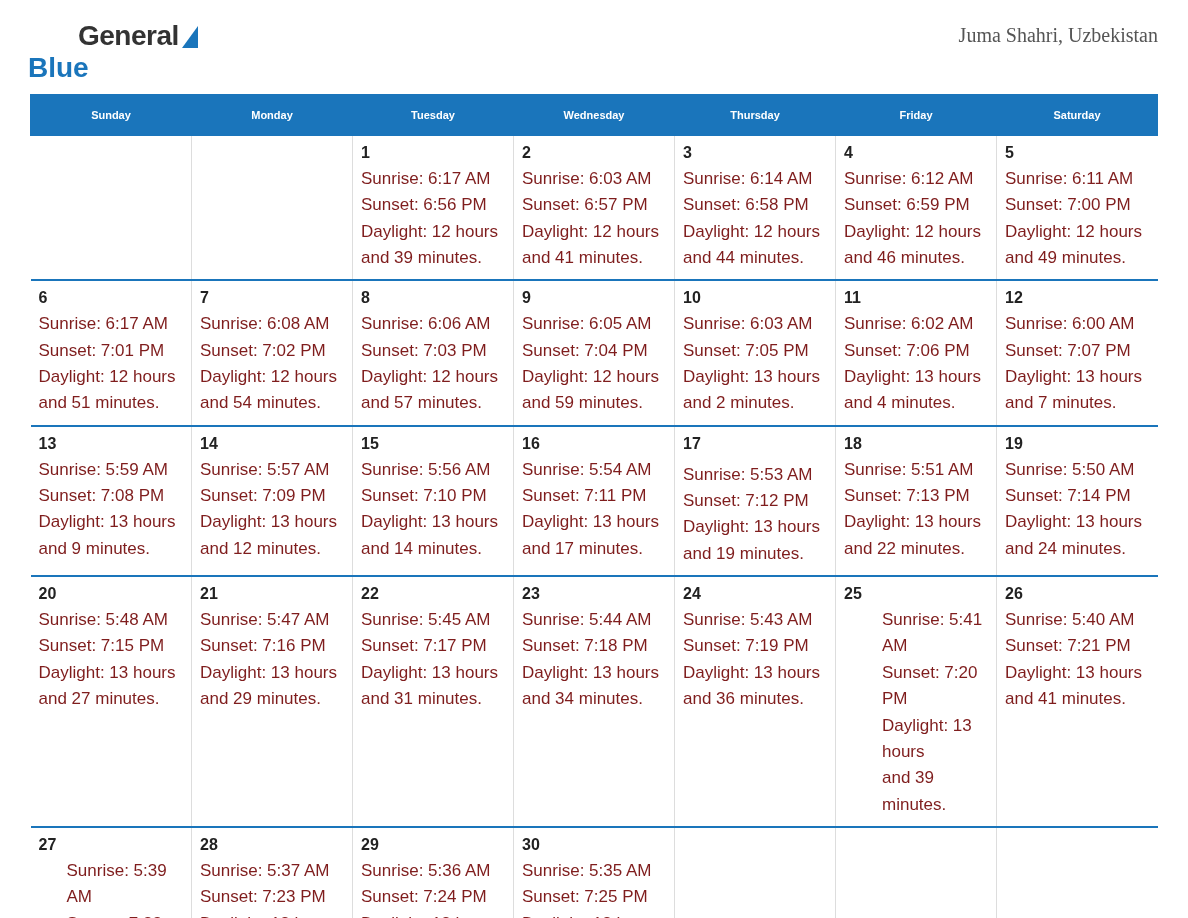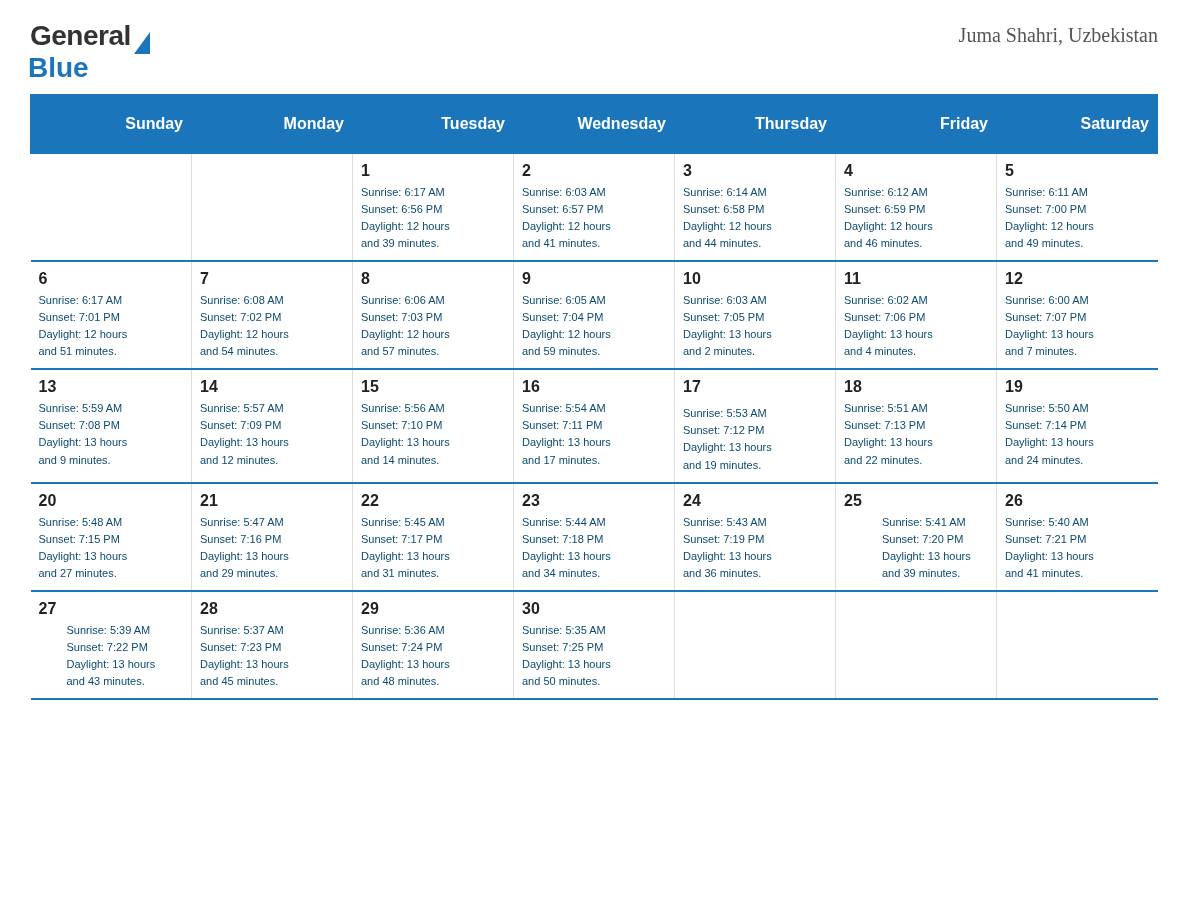--- a/index.html
+++ b/index.html
@@ -17,21 +17,22 @@
       align-items: flex-start;
       margin-bottom: 10px;
     }
     .logo {
       display: flex;
       flex-direction: column;
       align-items: flex-start;
     }
     .logo-top {
       display: flex;
-      align-items: flex-end;
+      align-items: center;
+      margin-left: 48px;
     }
     .logo-general {
       font-size: 28px;
       font-weight: bold;
       color: #333;
       letter-spacing: -0.5px;
     }
     .logo-triangle {
       width: 0;
       height: 0;
@@ -64,24 +65,24 @@
     table {
       width: 100%;
       border-collapse: collapse;
       table-layout: fixed;
     }
     thead tr {
       background-color: #1a75bb;
     }
     thead th {
       color: #fff;
-      font-size: 16px;
-      font-weight: bold;
-      padding: 20px 8px;
-      text-align: right;
+      font-size: 11px;
+      font-weight: bold;
+      padding: 14px 8px;
+      text-align: center;
       border: 1px solid #1a75bb;
     }
     tbody tr {
       border-bottom: 2px solid #1a75bb;
     }
     tbody td {
       vertical-align: top;
       padding: 8px 8px;
       font-size: 13px;
       color: #333;
@@ -92,23 +93,23 @@
       border-right: none;
     }
     .day-number {
       font-size: 16px;
       font-weight: bold;
       color: #222;
       display: block;
       margin-bottom: 4px;
     }
     .day-info {
-      font-size: 11px;
+      font-size: 17px;
       line-height: 1.55;
-      color: #0c4a6e;
+      color: #7f1d1d;
     }
     .empty-cell {
       background: #fff;
     }
   </style>
 </head>
 <body>
 
 <div class="header">
   <div class="logo">

